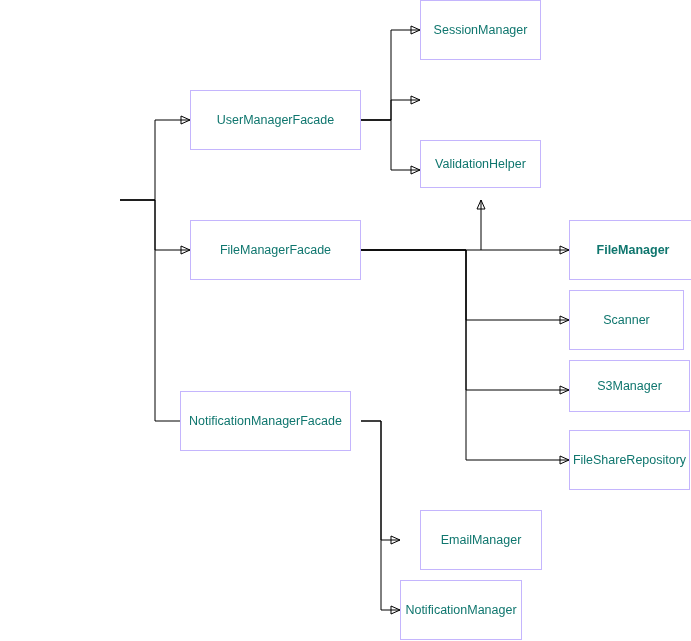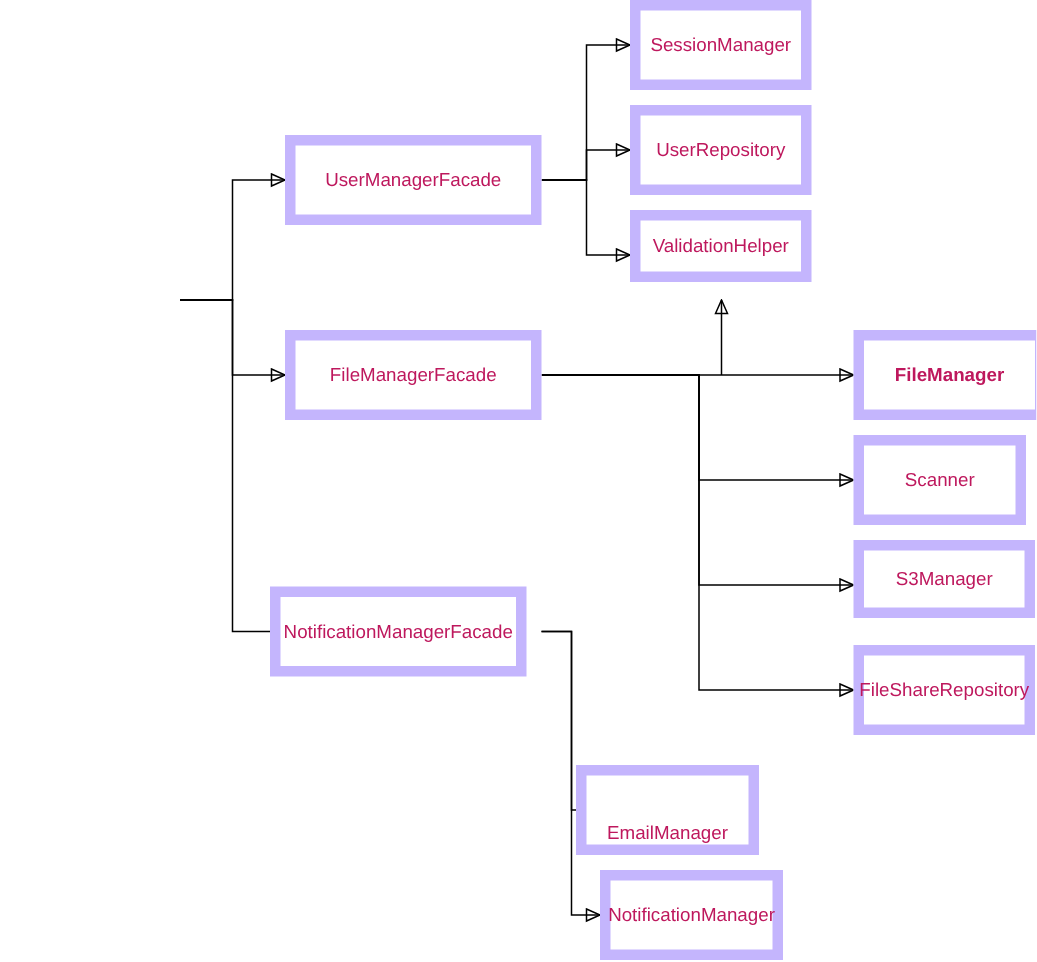--- a/index.html
+++ b/index.html
@@ -24,43 +24,43 @@
   }
   .edges-layer path {
     fill: none;
     stroke: #000000;
     stroke-width: 1;
   }
   .node {
     position: absolute;
     box-sizing: border-box;
     background: #ffffff;
-    border: 7px solid #c4b5fd;
+    border: 1px solid #c4b5fd;
     display: flex;
     align-items: center;
     justify-content: center;
     text-align: center;
     font-size: 12.5px;
-    color: #be185d;
+    color: #0f766e;
     white-space: nowrap;
     line-height: 1.2;
   }
   
   .n-facade-demo            { left: 0px;   top: 170px; width: 120px; height: 60px; }
   .n-user-manager-facade    { left: 190px; top: 90px;  width: 171px; height: 60px; }
   .n-file-manager-facade    { left: 190px; top: 220px; width: 171px; height: 60px; }
   .n-notification-manager-facade { left: 180px; top: 391px; width: 171px; height: 60px; }
   .n-session-manager        { left: 420px; top: 0px;   width: 121px; height: 60px; }
   .n-user-repository        { left: 420px; top: 70px;  width: 121px; height: 60px; }
   .n-validation-helper      { left: 420px; top: 140px; width: 121px; height: 48px; }
   .n-file-manager           { left: 569px; top: 220px; width: 128px; height: 60px; font-weight: bold; }
   .n-scanner                { left: 569px; top: 290px; width: 115px; height: 60px; }
   .n-s3-manager             { left: 569px; top: 360px; width: 121px; height: 52px; }
   .n-file-share-repository  { left: 569px; top: 430px; width: 121px; height: 60px; }
-  .n-email-manager          { left: 384px; top: 510px; width: 122px; height: 60px; align-items: flex-end; }
+  .n-email-manager          { left: 420px; top: 510px; width: 122px; height: 60px; }
   .n-notification-manager   { left: 400px; top: 580px; width: 122px; height: 60px; }
 </style>
 </head>
 <body>
 
 <div class="canvas">
 
   <svg class="edges-layer" width="691" height="641" viewBox="0 0 691 641" xmlns="http://www.w3.org/2000/svg">
     <defs>
       <marker id="arrow" markerWidth="11" markerHeight="10" refX="10" refY="5" orient="auto" markerUnits="userSpaceOnUse">
@@ -96,23 +96,20 @@
   </div>
 
   <div class="node n-notification-manager-facade">
     <span>NotificationManagerFacade</span>
   </div>
 
   <div class="node n-session-manager">
     <span>SessionManager</span>
   </div>
 
-  <div class="node n-user-repository">
-    <span>UserRepository</span>
-  </div>
 
   <div class="node n-validation-helper">
     <span>ValidationHelper</span>
   </div>
 
   <div class="node n-file-manager">
     <span>FileManager</span>
   </div>
 
   <div class="node n-scanner">

